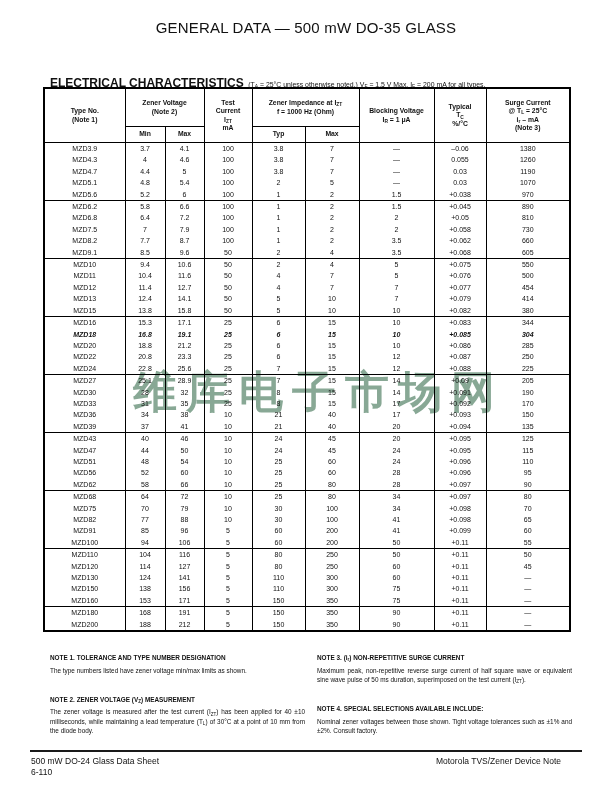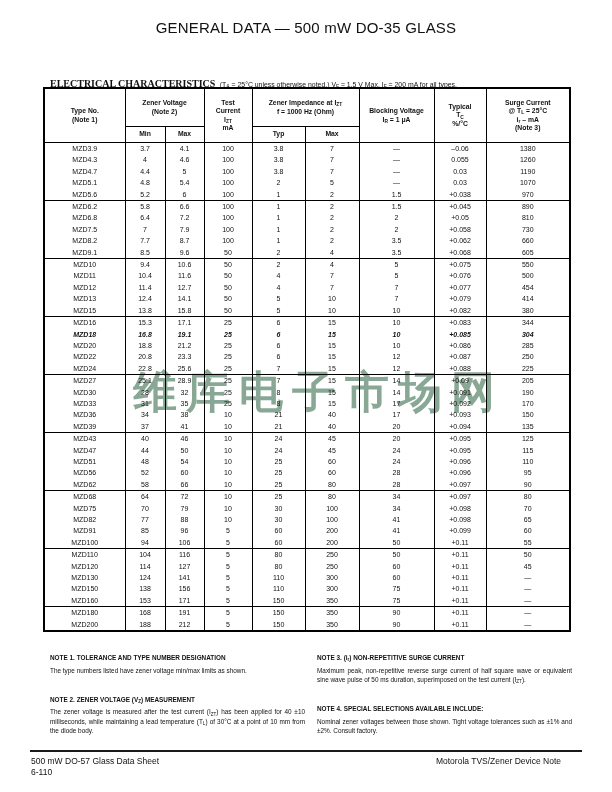--- a/index.html
+++ b/index.html
@@ -11,21 +11,21 @@
     position:absolute; left:133px; top:363px; z-index:0;
     font-size:44px; letter-spacing:9px; color:#14532d; opacity:0.5;
     font-weight:bold; white-space:nowrap; pointer-events:none;
   }
   .title {
     position:absolute; top:19px; left:0; width:100%; margin:0;
     text-align:center; font-size:15px; font-weight:normal; letter-spacing:0.2px;
     z-index:2;
   }
   .section-line { position:absolute; top:73px; left:50px; white-space:nowrap; z-index:2; }
-  .sec-bold { font-weight:bold; font-size:10px;font-family:Liberation Serif, serif; }
+  .sec-bold { font-weight:bold; font-size:12px; }
   .sec-cond { font-size:6.9px; }
   sub { font-size:0.72em; vertical-align:baseline; position:relative; top:0.28em; line-height:0; }
 
   table.ec {
     position:absolute; top:87px; left:43px; z-index:1;
     border-collapse:collapse; table-layout:fixed; width:526px;
     border:2px solid #000; background:transparent;
   }
   .ec th, .ec td { padding:0; text-align:center; vertical-align:middle; }
   .ec thead th { font-size:6.8px; font-weight:bold; line-height:8.4px; }
@@ -587,19 +587,19 @@
   <div class="notes-col notes-right">
       <div class="note-heading">NOTE 3. (i<sub>r</sub>) NON-REPETITIVE SURGE CURRENT</div>
       <div class="note-body">Maximum peak, non-repetitive reverse surge current of half square wave or equivalent sine wave pulse of 50 ms duration, superimposed on the test current (I<sub>ZT</sub>).</div>
       <div class="note-heading">NOTE 4. SPECIAL SELECTIONS AVAILABLE INCLUDE:</div>
       <div class="note-body">Nominal zener voltages between those shown. Tight voltage tolerances such as ±1% and ±2%. Consult factory.</div>
     </div>
 
   <div class="footer-rule"></div>
   <div class="footer">
     <div class="f-left">
-      <div>500 mW DO-57 Glass Data Sheet</div>
+      <div>500 mW DO-24 Glass Data Sheet</div>
       <div>6-110</div>
     </div>
     <div class="f-right">Motorola TVS/Zener Device Note</div>
   </div>
 
 </div>
 
 </body></html>

